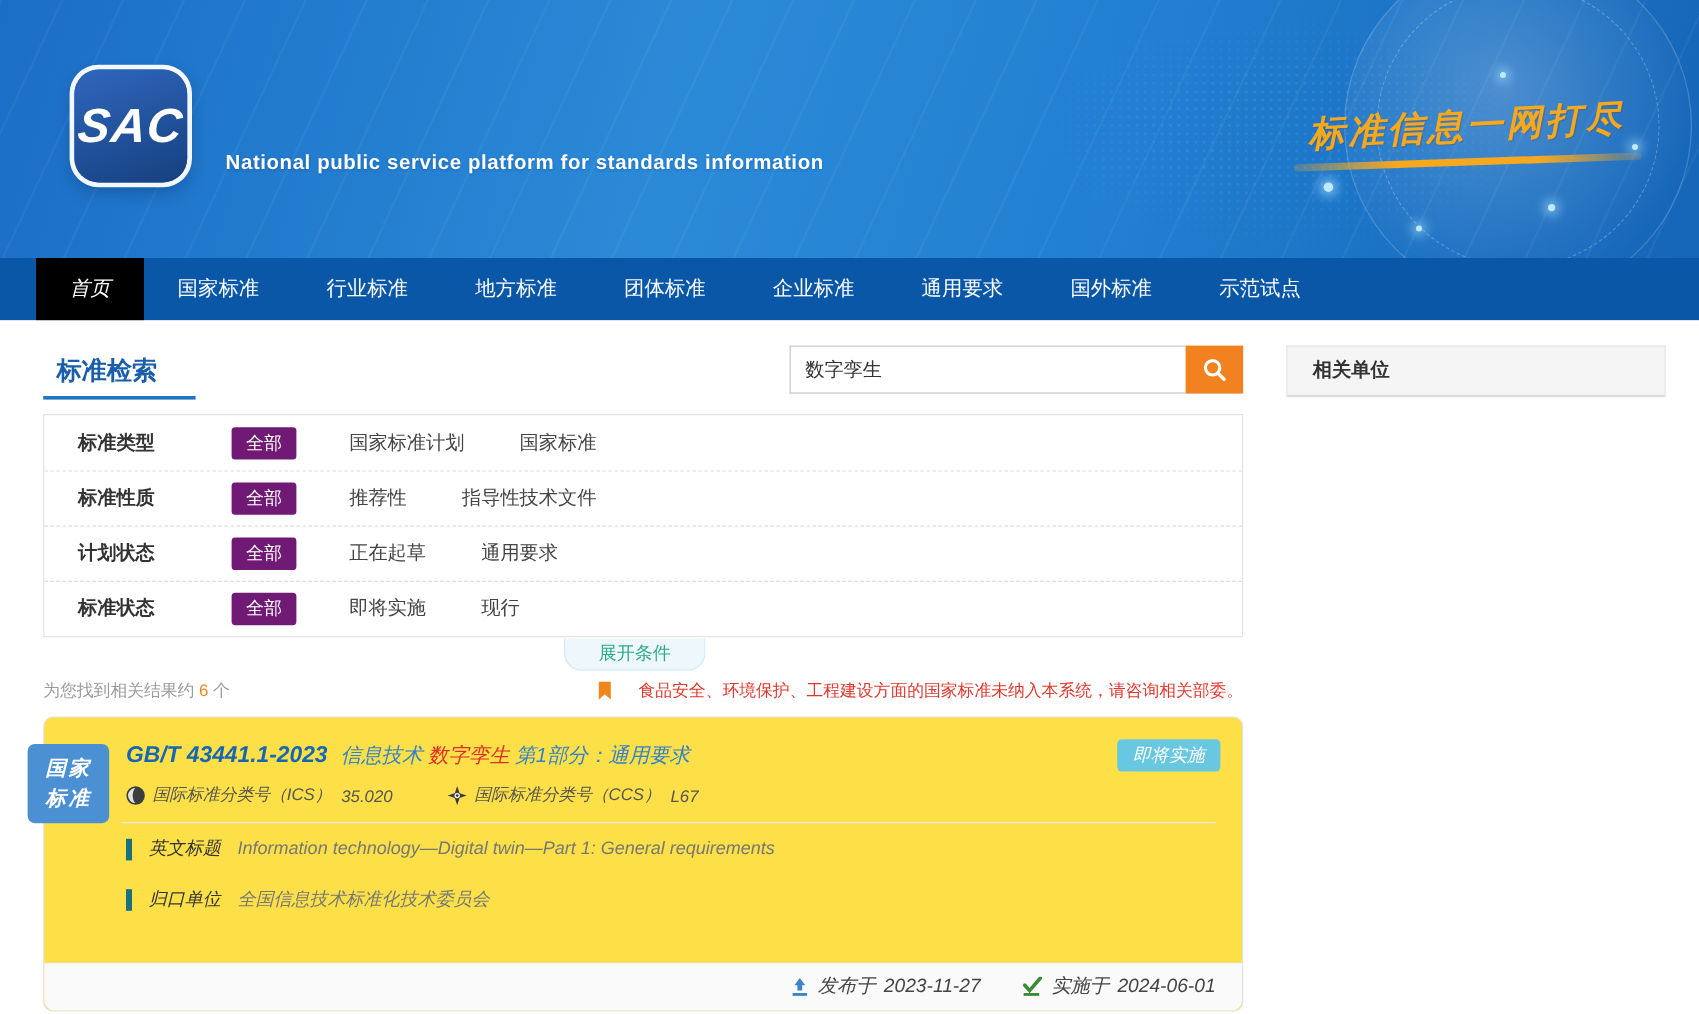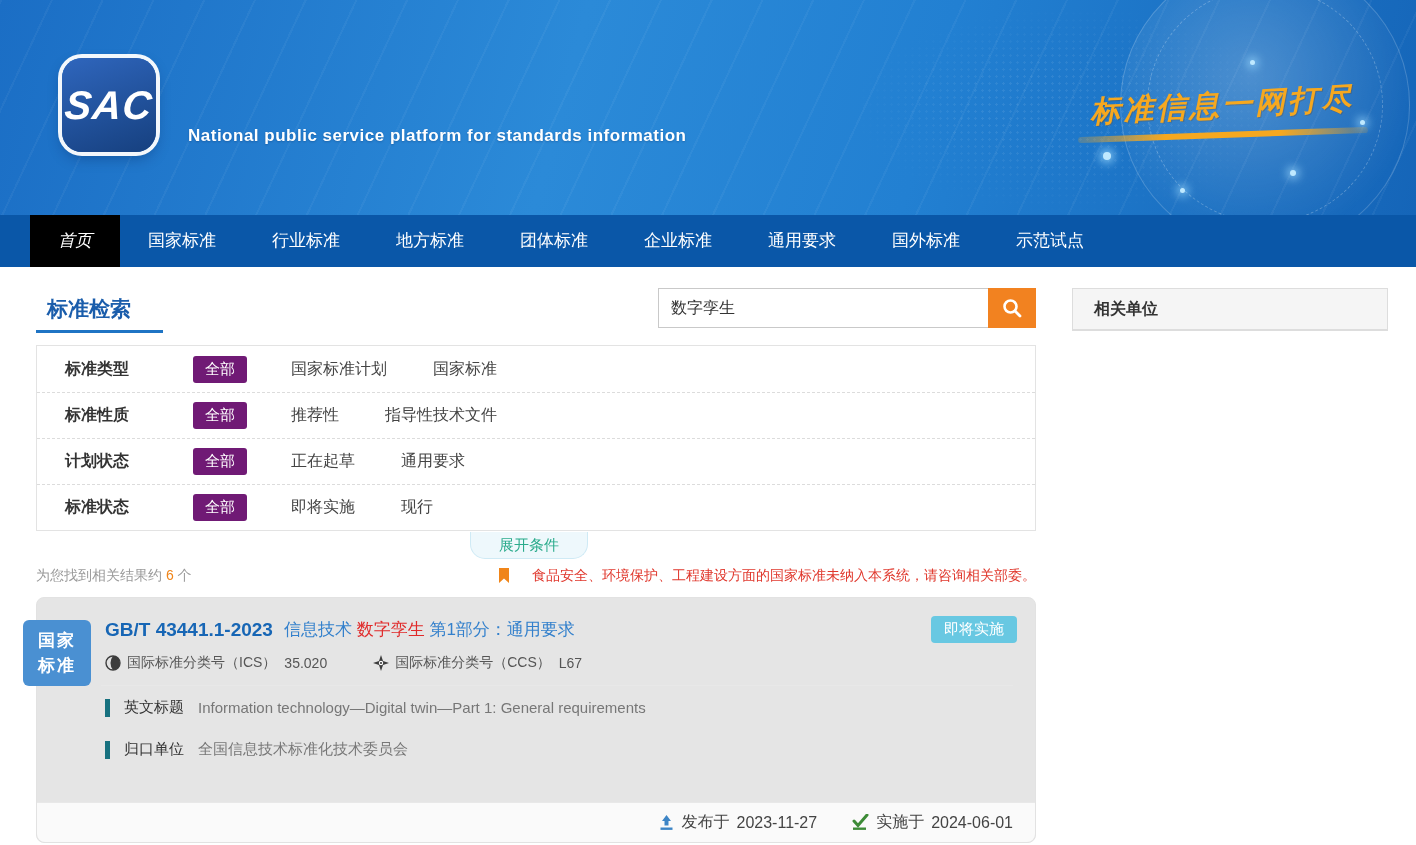--- a/index.html
+++ b/index.html
@@ -75,21 +75,21 @@
 
   
   .result-meta-row { position:absolute; left:0; top:300px; width:1000px; display:flex;
     justify-content:space-between; align-items:center; }
   .result-count { font-size:14px; color:#9a9a9a; }
   .result-count .num { color:#f08519; }
   .notice { font-size:14px; color:#e0372c; display:flex; align-items:center; gap:22px; }
 
   
   .card { position:absolute; left:0; top:330px; width:1000px; height:246px;
-    border:1px solid #e2e2e2; border-radius:8px; background:#e5e5e5; }
+    border:1px solid #e2e2e2; border-radius:8px; background:#fde047;font-style:italic; }
   .card-badge { position:absolute; left:-14px; top:22px; width:68px; height:66px; background:#4a90d2;
     border-radius:6px; color:#fff; font-size:17px; font-weight:bold; text-align:center;
     display:flex; flex-direction:column; justify-content:center; line-height:1.5; letter-spacing:2px;
     cursor:default; }
   .card-head { position:absolute; left:68px; top:18px; width:912px; display:flex; align-items:center; }
   .std-code { color:#1766b5; font-size:19px; font-weight:bold; cursor:pointer; }
   .std-title { font-size:17px; color:#3380cc; margin-left:11px; cursor:pointer; }
   .std-title .hl { color:#e02a2a; }
   .status-badge { margin-left:auto; background:#68c8e2; color:#fff; font-size:15px;
     padding:4px 13px; border-radius:4px; }

